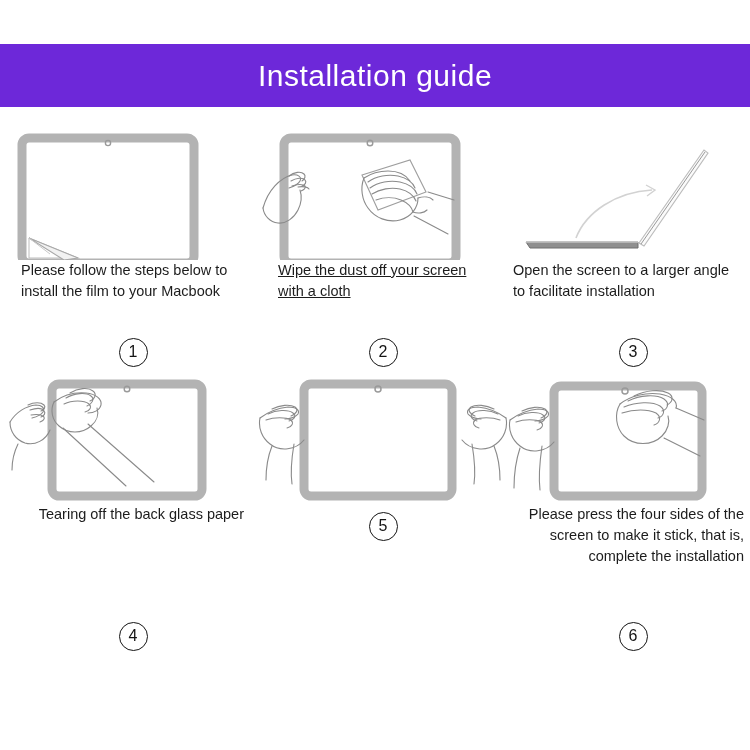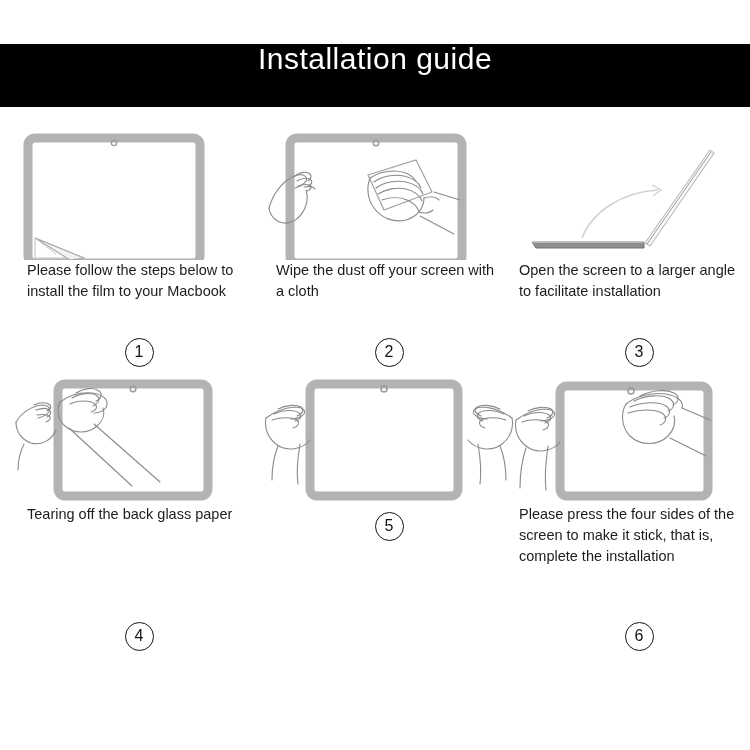--- a/index.html
+++ b/index.html
@@ -9,34 +9,34 @@
     font-family:"Liberation Sans","DejaVu Sans",sans-serif;
     color:#111111;
     overflow:hidden;
     position:relative;
   }
   .page{width:750px;height:750px;position:relative;}
 
   
   .banner{
     position:absolute;left:0;top:44px;width:750px;height:63px;
-    background:#000000;
-    display:flex;justify-content:center;
+    background:#6d28d9;
+    display:flex;align-items:center;justify-content:center;
   }
   .banner-title{
     color:#ffffff;
     font-size:30px;
     font-weight:400;
     letter-spacing:.5px;
     line-height:1;
   }
 
   
   .grid{
-    position:absolute;left:14px;top:130px;width:597px;
+    position:absolute;left:8px;top:130px;width:597px;
     display:grid;
     grid-template-columns:250px 250px 250px;
     grid-template-rows:auto auto;
   }
   .cell{
     position:relative;
     padding:0;
     box-sizing:border-box;
   }
   .art{
@@ -45,38 +45,38 @@
   }
   .art svg{display:block;}
   .caption{
     font-size:14.5px;
     line-height:21px;
     color:#1c1c1c;
     padding:0 14px 0 0;
     margin-left:10px;
     min-height:66px;
   }
-  .row2 .caption{min-height:110px;}
+  .row2 .caption{min-height:110px;text-align:right;}
   .numwrap{
     display:flex;justify-content:center;align-items:center;
     height:44px;
   }
   .num{
     width:29px;height:29px;border-radius:50%;
     border:1.3px solid #141414;
     display:flex;align-items:center;justify-content:center;
     font-size:16px;color:#141414;line-height:1;
     box-sizing:border-box;
   }
   .row1 .numwrap{margin-top:4px;}
   .row2 .numwrap{margin-top:0px;}
 
   
   .c1 .caption{margin-left:13px;}
-  .c2 .caption{margin-left:12px;}
+  .c2 .caption{margin-left:20px;text-decoration:underline;}
   .c3 .caption{margin-left:5px;}
 </style>
 </head>
 <body>
 
 <div class="page">
 
   <div class="banner">
     <div class="banner-title">Installation guide</div>
   </div>

